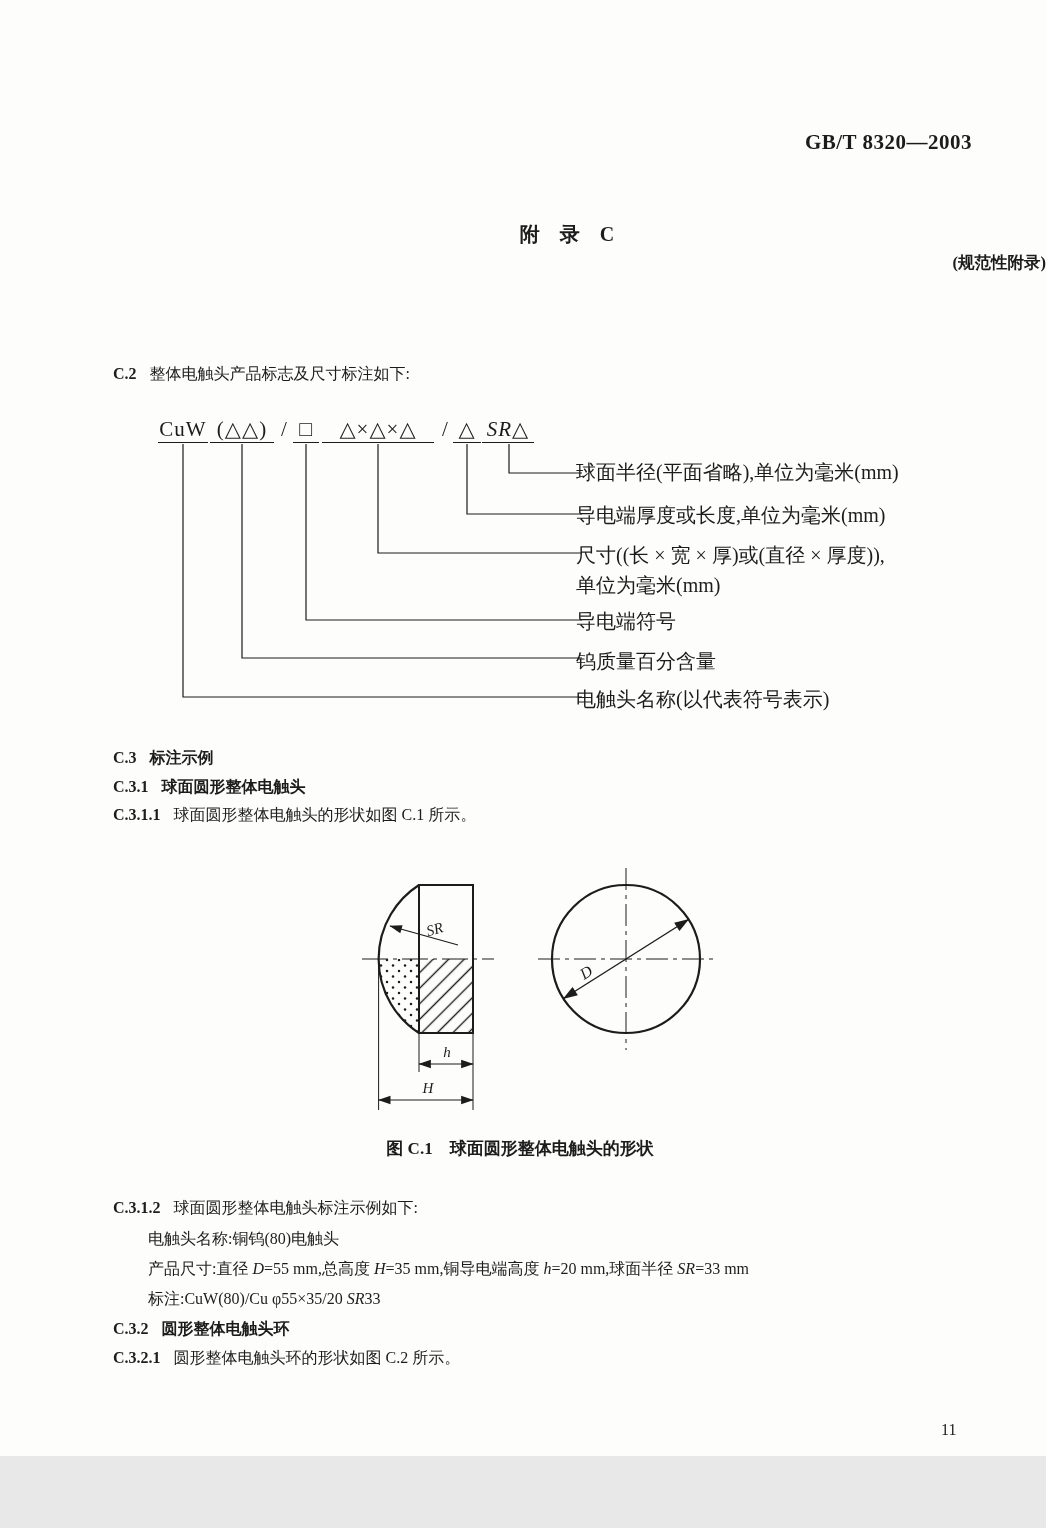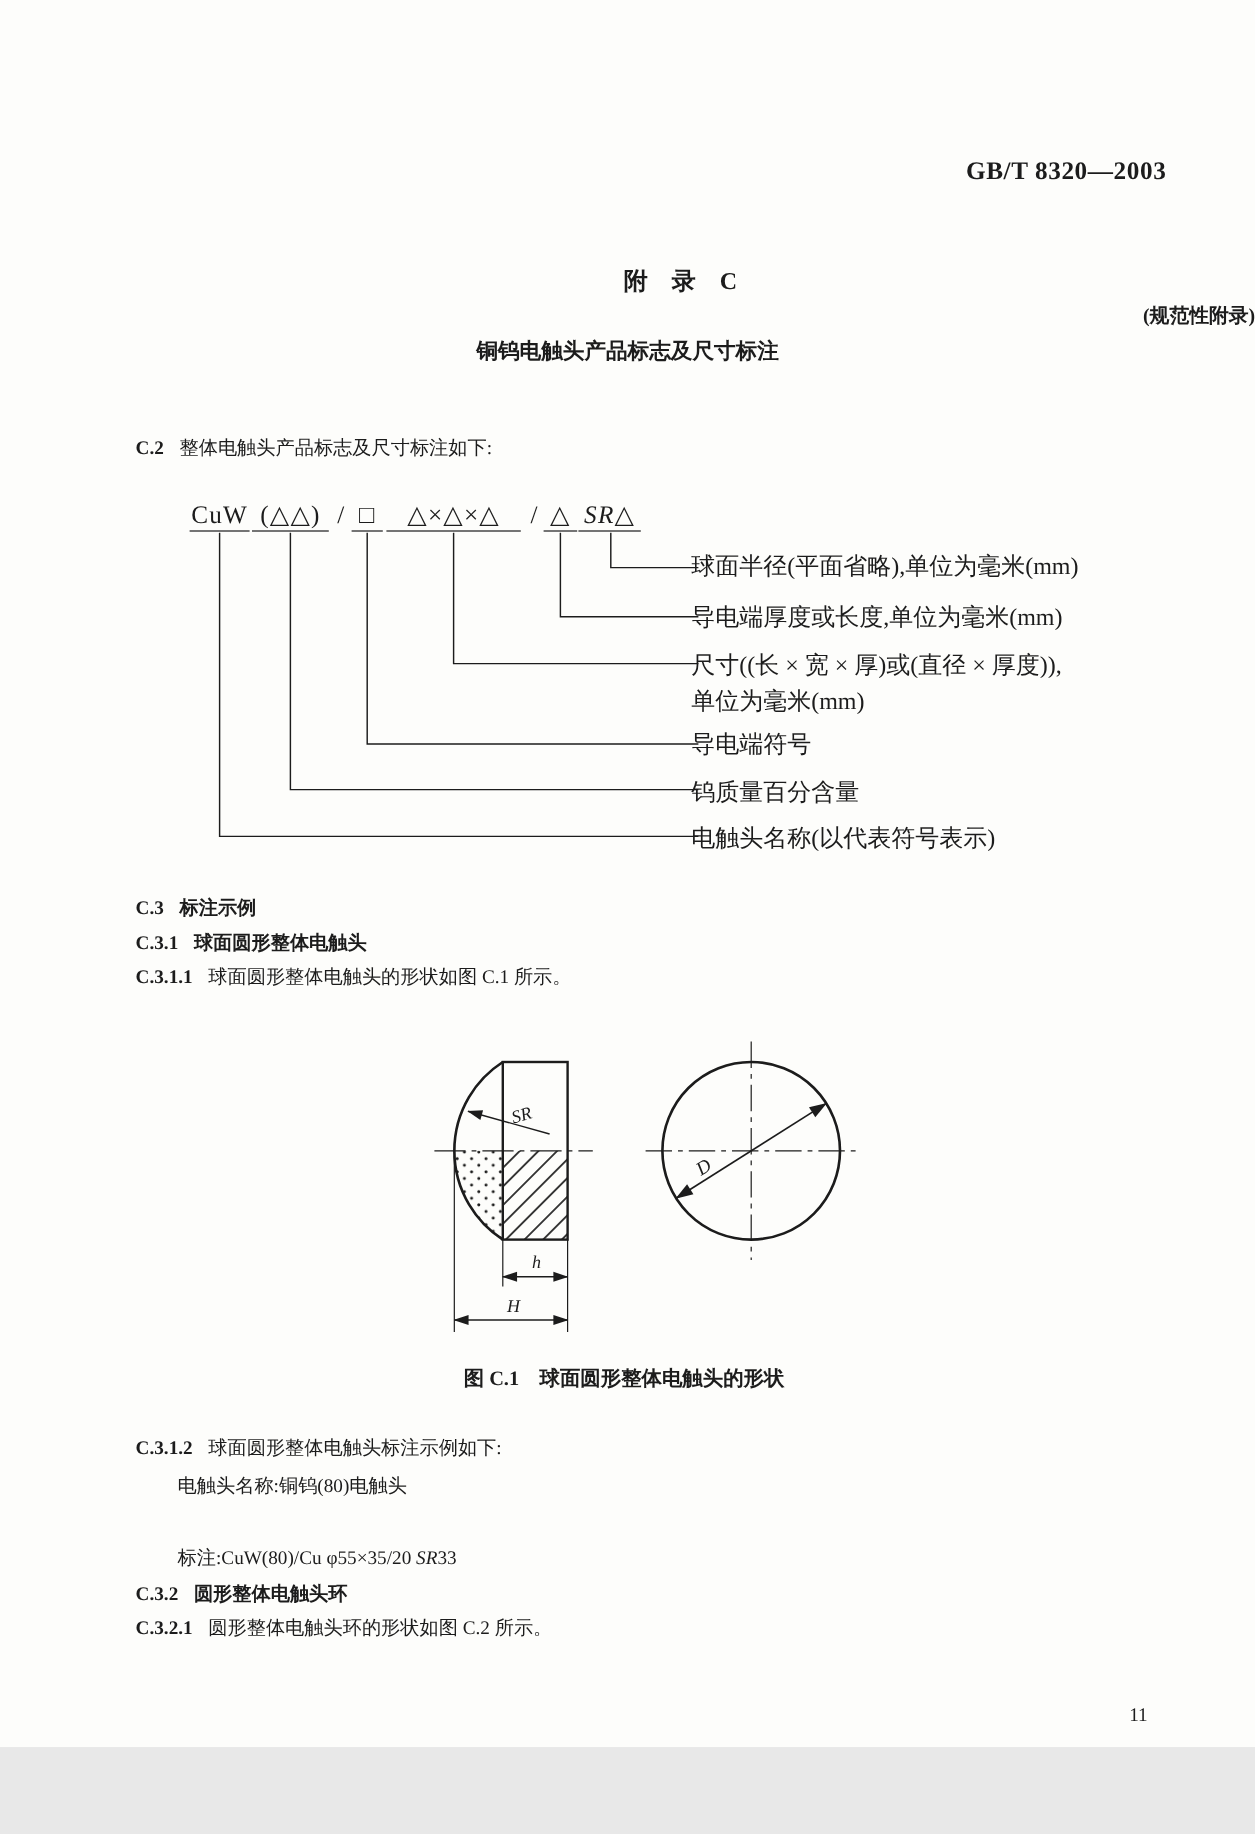--- a/index.html
+++ b/index.html
@@ -33,21 +33,20 @@
 </style>
 </head>
 <body>
 
 <div class="page">
 
   <div class="abs doc-number">GB/T 8320—2003</div>
 
   <div class="abs title-appendix">附　录　C</div>
   <div class="abs title-type">(规范性附录)</div>
-  <div class="abs title-subject">铜钨电触头产品标志及尺寸标注</div>
 
   <div class="abs clause" style="top:363px">
     <span class="num">C.2</span><span class="txt">整体电触头产品标志及尺寸标注如下:</span>
   </div>
 
   <span class="fseg" style="left:158px;width:50px">CuW</span>
   <span class="fseg" style="left:210px;width:64px">(△△)</span>
   <span class="fsep" style="left:277px;width:14px">/</span>
   <span class="fseg" style="left:293px;width:26px">□</span>
   <span class="fseg" style="left:322px;width:112px">△×△×△</span>
@@ -126,20 +125,21 @@
   </svg>
 
   <div class="abs caption">图 C.1　球面圆形整体电触头的形状</div>
 
   <div class="abs clause" style="top:1197px">
     <span class="num">C.3.1.2</span><span class="txt">球面圆形整体电触头标注示例如下:</span>
   </div>
 
   <div class="abs indent" style="top:1228px">电触头名称:铜钨(80)电触头</div>
 
+  <div class="abs indent" style="top:1258px"><span>产品尺寸:直径 </span><span class="var">D</span><span>=55 mm,总高度 </span><span class="var">H</span><span>=35 mm,铜导电端高度 </span><span class="var">h</span><span>=20 mm,球面半径 </span><span class="var">SR</span><span>=33 mm</span></div>
 
   <div class="abs indent" style="top:1288px"><span>标注:CuW(80)/Cu φ55×35/20 </span><span class="var">SR</span><span>33</span></div>
 
   <div class="abs clause headword" style="top:1318px">
     <span class="num">C.3.2</span><span class="txt">圆形整体电触头环</span>
   </div>
   <div class="abs clause" style="top:1347px">
     <span class="num">C.3.2.1</span><span class="txt">圆形整体电触头环的形状如图 C.2 所示。</span>
   </div>
 

